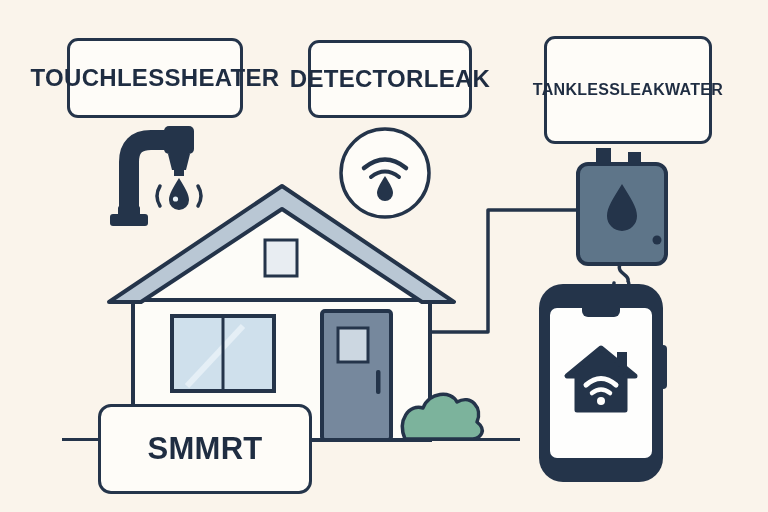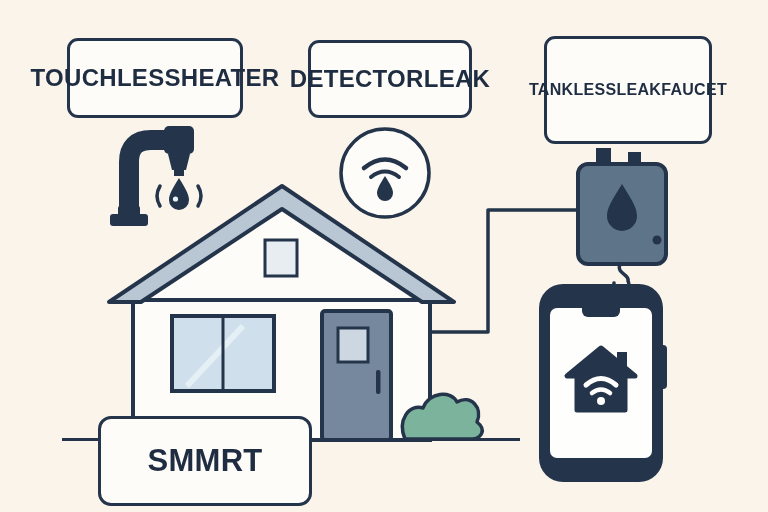--- a/index.html
+++ b/index.html
@@ -10,21 +10,21 @@
   .callout{
     position:absolute;background:#fefcf8;border:3.5px solid #24344a;
     border-radius:11px;display:flex;flex-direction:row;align-items:center;
     justify-content:center;color:#1f2d42;font-weight:bold;text-align:center;
     letter-spacing:.3px;z-index:6;
   }
   .callout .ln{line-height:1.13;}
   .c-touchless{left:67px;top:38px;width:170px;height:74px;font-size:24px;}
   .c-leak{left:308px;top:40px;width:158px;height:72px;font-size:24px;}
   .c-tankless{left:544px;top:36px;width:162px;height:102px;font-size:16px;}
-  .c-brand{left:98px;top:404px;width:208px;height:84px;font-size:31px;z-index:7;border-radius:13px;margin-top:12px;}
+  .c-brand{left:98px;top:404px;width:208px;height:84px;font-size:31px;z-index:7;border-radius:13px;}
   .abs{position:absolute;}
   .ground{
     position:absolute;left:62px;top:438px;width:458px;height:0;
     border-top:3.5px solid #24344a;z-index:1;
   }
   .phone{
     position:absolute;left:539px;top:284px;width:124px;height:198px;
     background:#24344a;border-radius:24px;z-index:4;
   }
   .phone-screen{
@@ -54,21 +54,21 @@
   </div>
 
   <div class="callout c-leak">
     <div class="ln">DETECTOR</div>
     <div class="ln">LEAK</div>
   </div>
 
   <div class="callout c-tankless">
     <div class="ln">TANKLESS</div>
     <div class="ln">LEAK</div>
-    <div class="ln">FAUCET</div>
+    <div class="ln">WATER</div>
   </div>
 
   <svg class="abs" style="left:98px;top:116px;z-index:3" width="112" height="118" viewBox="0 0 112 118">
     <path d="M 31 102 L 31 46 Q 31 24 53 24 L 72 24" fill="none" stroke="#24344a" stroke-width="20"></path>
     <rect x="66" y="10" width="30" height="28" rx="5" fill="#24344a"></rect>
     <path d="M 70 38 L 92 38 L 88 54 L 74 54 Z" fill="#24344a"></path>
     <rect x="76" y="53" width="10" height="7" fill="#24344a"></rect>
     <rect x="20" y="90" width="22" height="10" rx="2" fill="#24344a"></rect>
     <rect x="12" y="98" width="38" height="12" rx="3" fill="#24344a"></rect>
     <path d="M 81 62 C 75 72 71 78 71 84 A 10 10 0 0 0 91 84 C 91 78 87 72 81 62 Z" fill="#24344a"></path>

